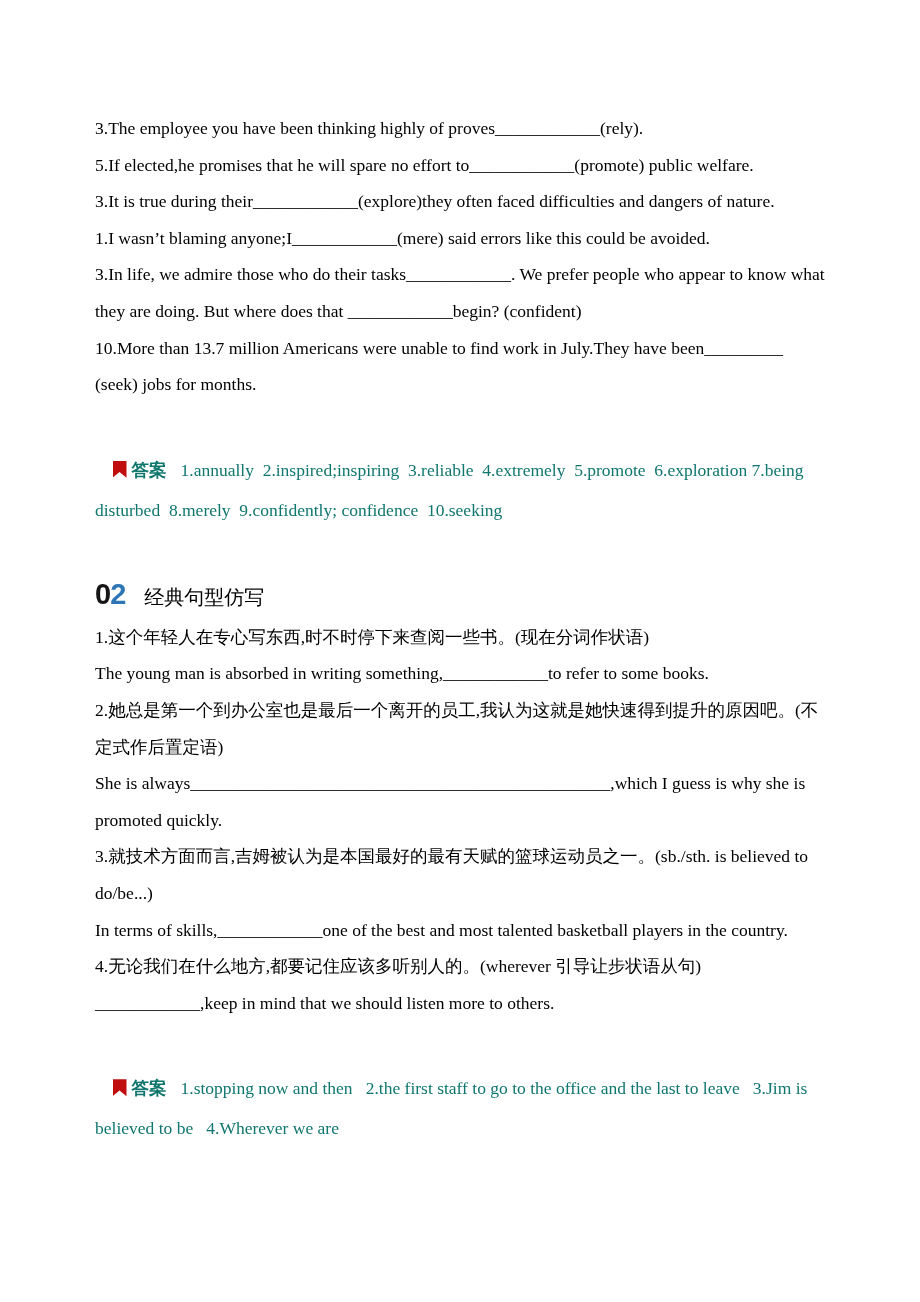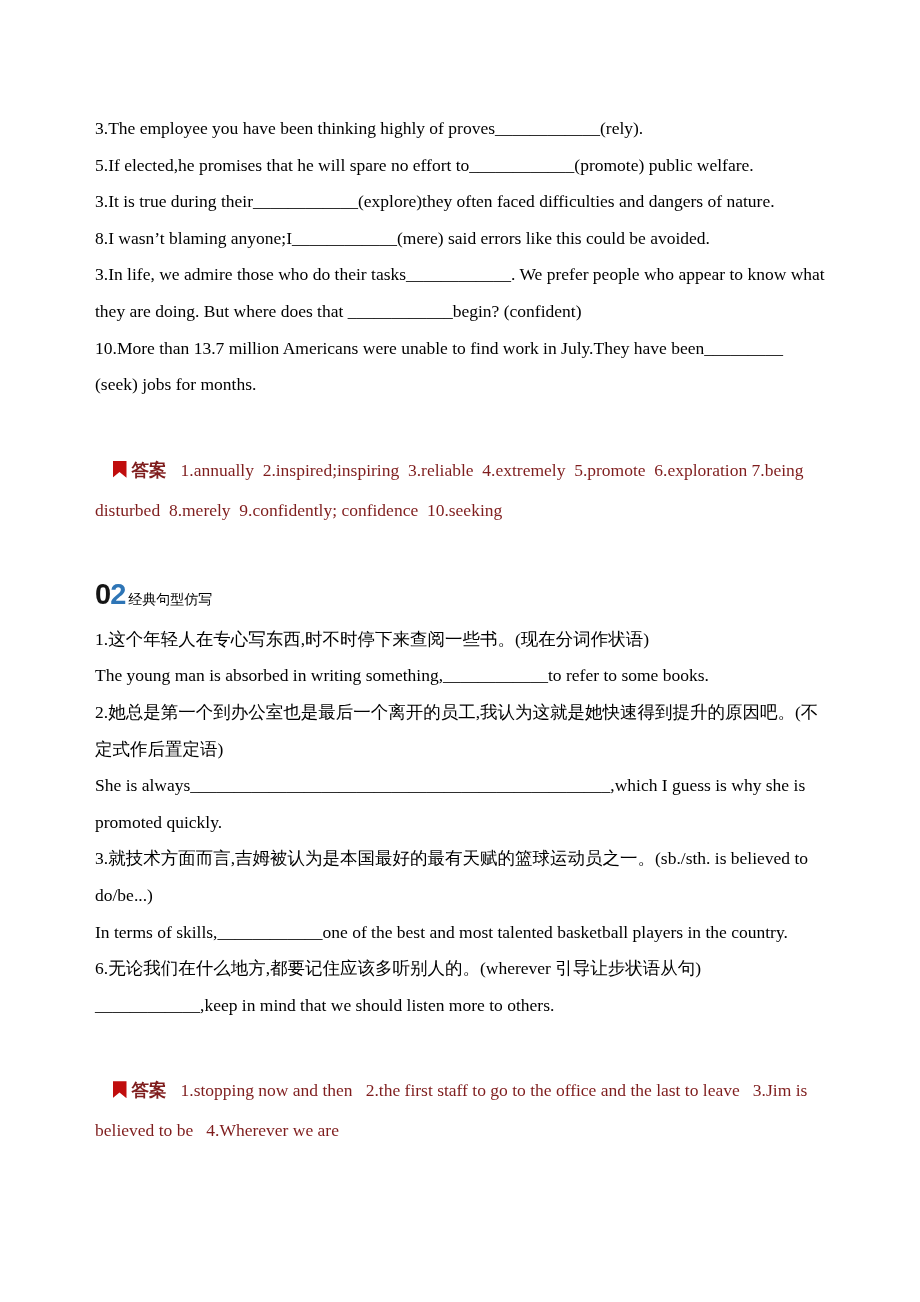--- a/index.html
+++ b/index.html
@@ -14,21 +14,21 @@
     line-height: 36.6px;
     color: #000000;
     overflow: hidden;
   }
   .para {
     margin: 0;
     white-space: pre-wrap;
     word-wrap: break-word;
   }
   .answer-block {
-    color: #7f1d1d;
+    color: #0f766e;
     margin: 7px 0 3px 0;
     line-height: 40px;
     white-space: pre-wrap;
     word-wrap: break-word;
   }
   .answer-label {
     font-weight: bold;
     margin-right: 14px;
   }
   .tag-icon {
@@ -51,51 +51,51 @@
     color: #151515;
     letter-spacing: -1px;
   }
   .sec-num-second {
     font-family: "Liberation Sans", sans-serif;
     font-size: 29px;
     font-weight: bold;
     color: #2e75b6;
   }
   .sec-title {
-    font-size: 14px;
+    font-size: 20px;
     color: #000000;
-    margin-left: 2px;
+    margin-left: 18px;
   }
 </style>
 </head>
 <body>
 
 <div class="page">
 
   <p class="para">3.The employee you have been thinking highly of proves____________(rely).</p>
   <p class="para">5.If elected,he promises that he will spare no effort to____________(promote) public welfare.</p>
   <p class="para">3.It is true during their____________(explore)they often faced difficulties and dangers of nature.</p>
-  <p class="para">8.I wasn’t blaming anyone;I____________(mere) said errors like this could be avoided.</p>
+  <p class="para">1.I wasn’t blaming anyone;I____________(mere) said errors like this could be avoided.</p>
   <p class="para">3.In life, we admire those who do their tasks____________. We prefer people who appear to know what they are doing. But where does that ____________begin? (confident)</p>
   <p class="para">10.More than 13.7 million Americans were unable to find work in July.They have been_________ (seek) jobs for months.</p>
 
   <div class="answer-block">
     <span class="tag-icon"></span><span class="answer-label">答案</span><span class="answer-text">1.annually  2.inspired;inspiring  3.reliable  4.extremely  5.promote  6.exploration 7.being disturbed  8.merely  9.confidently; confidence  10.seeking</span>
   </div>
 
   <div class="section-header">
     <span class="sec-num-first">0</span><span class="sec-num-second">2</span><span class="sec-title">经典句型仿写</span>
   </div>
 
   <p class="para">1.这个年轻人在专心写东西,时不时停下来查阅一些书。(现在分词作状语)</p>
   <p class="para">The young man is absorbed in writing something,____________to refer to some books.</p>
   <p class="para">2.她总是第一个到办公室也是最后一个离开的员工,我认为这就是她快速得到提升的原因吧。(不定式作后置定语)</p>
   <p class="para">She is always________________________________________________,which I guess is why she is promoted quickly.</p>
   <p class="para">3.就技术方面而言,吉姆被认为是本国最好的最有天赋的篮球运动员之一。(sb./sth. is believed to do/be...)</p>
   <p class="para">In terms of skills,____________one of the best and most talented basketball players in the country.</p>
-  <p class="para">6.无论我们在什么地方,都要记住应该多听别人的。(wherever 引导让步状语从句)</p>
+  <p class="para">4.无论我们在什么地方,都要记住应该多听别人的。(wherever 引导让步状语从句)</p>
   <p class="para">____________,keep in mind that we should listen more to others.</p>
 
   <div class="answer-block">
     <span class="tag-icon"></span><span class="answer-label">答案</span><span class="answer-text">1.stopping now and then   2.the first staff to go to the office and the last to leave   3.Jim is believed to be   4.Wherever we are</span>
   </div>
 
 </div>
 
 </body></html>

